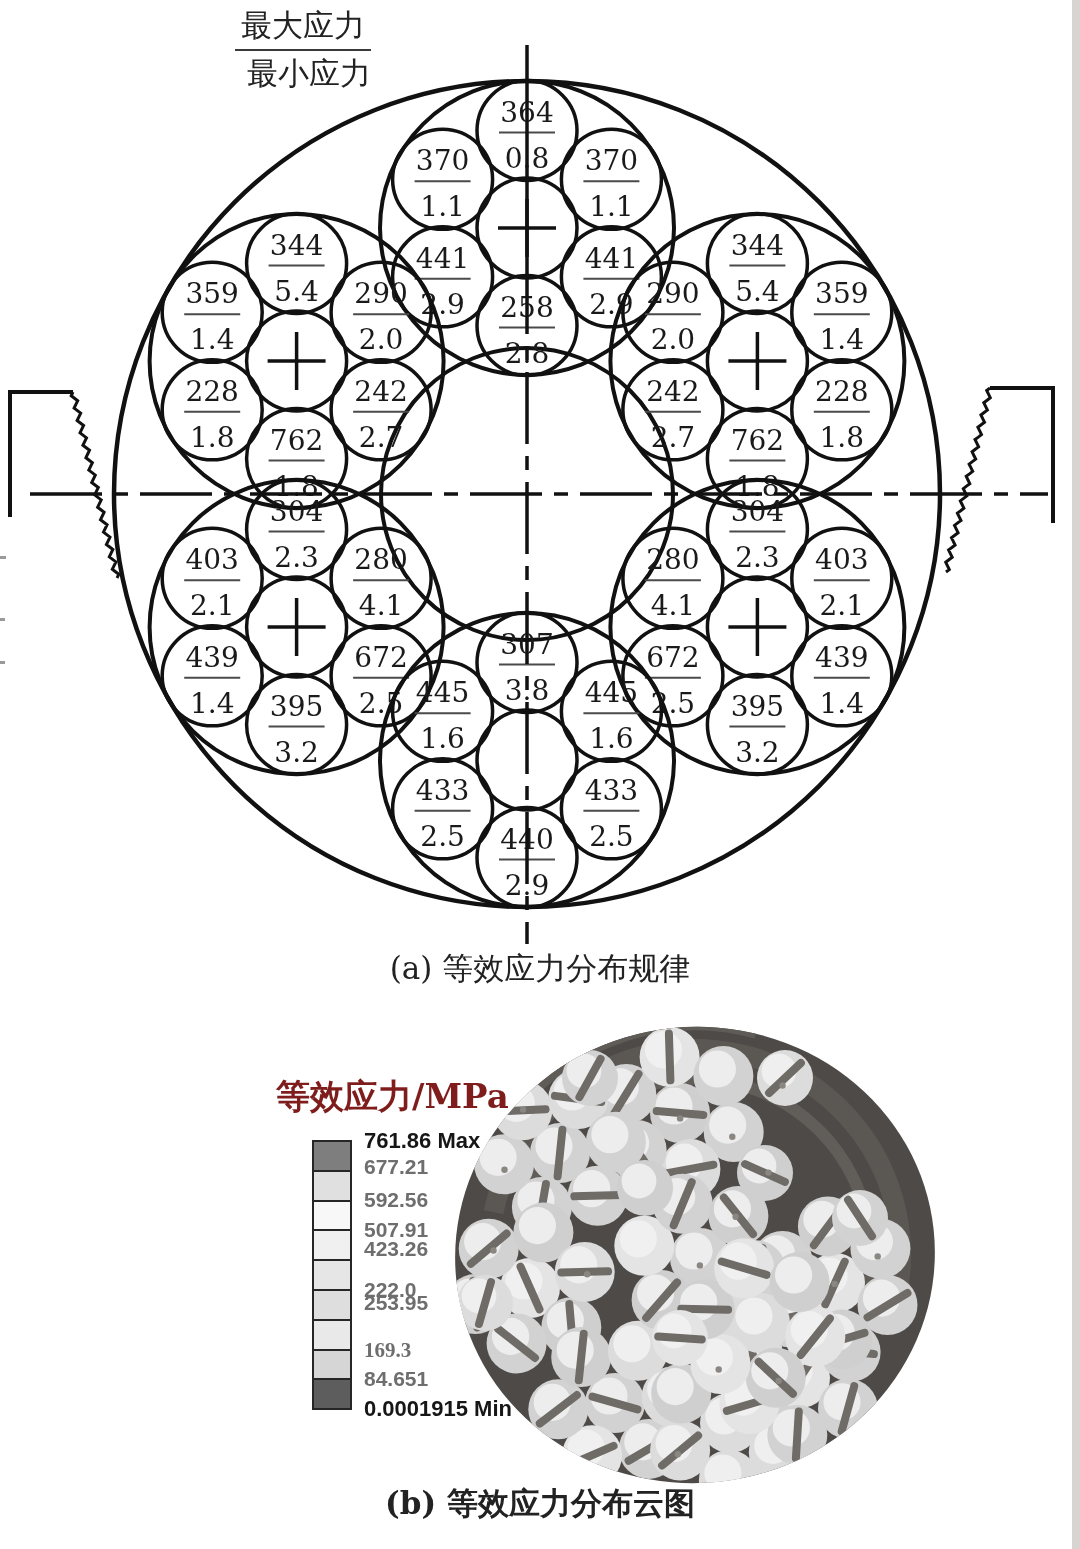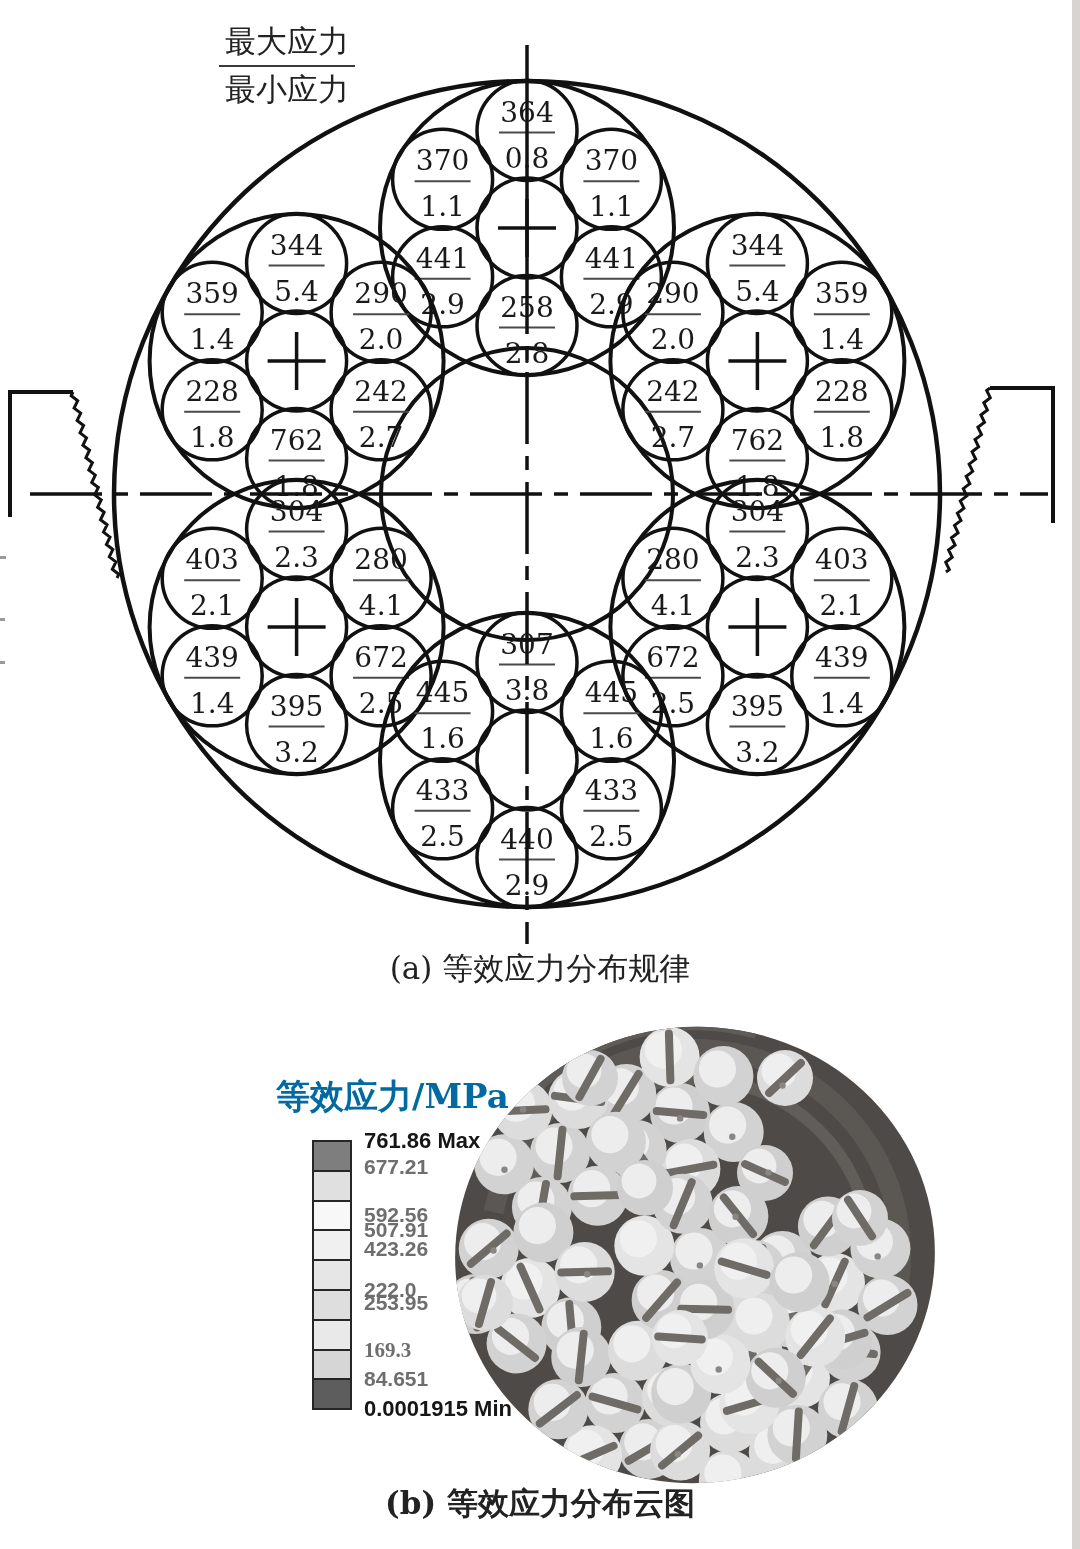--- a/index.html
+++ b/index.html
@@ -1,29 +1,29 @@
 <!DOCTYPE html>
 <html><head>
 <meta charset="utf-8">
 <style>
   html,body{margin:0;padding:0;background:#ffffff;}
   .page{position:relative;width:1080px;height:1549px;background:#ffffff;overflow:hidden;
         font-family:"DejaVu Serif", serif;color:#1a1a1a;}
-  .ratio-label{position:absolute;left:203px;top:24px;width:168px;text-align:center;
+  .ratio-label{position:absolute;left:203px;top:8px;width:168px;text-align:right;
                font-size:31px;line-height:1.15;color:#222;}
   .ratio-label .num{border-bottom:2px solid #3a3a3a;padding:0 6px 5px 6px;display:inline-block;}
   .ratio-label .den{padding-top:5px;}
   .unit-label{position:absolute;left:622px;top:26px;width:220px;text-align:center;
               font-size:32px;color:#222;}
   .caption{position:absolute;left:0;width:1080px;text-align:center;font-size:31px;color:#222;}
   #caption-a{top:948px;}
   #caption-b{top:1483px;font-weight:bold;}
   #svg-a{position:absolute;left:0;top:0;}
   #svg-b{position:absolute;left:430px;top:1018px;}
-  .legend-title{position:absolute;left:276px;top:1074px;font-size:34px;font-weight:600;color:#0369a1;}
+  .legend-title{position:absolute;left:276px;top:1074px;font-size:34px;font-weight:600;color:#7f1d1d;}
   #colorbar{position:absolute;left:312px;top:1140px;width:260px;height:280px;}
   .cb-block{position:absolute;left:0;width:40px;box-sizing:border-box;border:2px solid #262626;}
   .cb-label{position:absolute;left:52px;transform:translateY(-50%);white-space:nowrap;
             font-family:"Liberation Sans", sans-serif;font-weight:bold;font-size:21px;color:#6e6e6e;}
   .cb-label.extreme{color:#161616;font-size:22px;}
   .edge-strip{position:absolute;right:0;top:0;width:8px;height:1549px;background:#d7d4d1;}
   .left-mark{position:absolute;left:0;height:3px;background:#9a9a9a;}
 </style>
 </head>
 <body>
@@ -321,21 +321,21 @@
       <div class="cb-block" style="top: 29.8px; height: 31.8px; background: rgb(224, 224, 224);"></div>
       <div class="cb-block" style="top: 59.6px; height: 31.8px; background: rgb(248, 248, 248);"></div>
       <div class="cb-block" style="top: 89.4px; height: 31.8px; background: rgb(240, 240, 240);"></div>
       <div class="cb-block" style="top: 119.2px; height: 31.8px; background: rgb(230, 230, 230);"></div>
       <div class="cb-block" style="top: 149px; height: 31.8px; background: rgb(222, 222, 222);"></div>
       <div class="cb-block" style="top: 178.8px; height: 31.8px; background: rgb(233, 233, 233);"></div>
       <div class="cb-block" style="top: 208.6px; height: 31.8px; background: rgb(214, 214, 214);"></div>
       <div class="cb-block" style="top: 238.4px; height: 31.8px; background: rgb(93, 93, 93);"></div>
       <div class="cb-label extreme" style="top: 1px;">761.86 Max</div>
       <div class="cb-label" style="top: 27px;">677.21</div>
-      <div class="cb-label" style="top: 75px;">592.56</div>
+      <div class="cb-label" style="top: 60px;">592.56</div>
       <div class="cb-label" style="top: 90.4px;">507.91</div>
       <div class="cb-label" style="top: 109px;">423.26</div>
       <div class="cb-label" style="top: 150px;">222.0</div>
       <div class="cb-label" style="top: 163px;">253.95</div>
       <div class="cb-label" style="top: 209.6px; font-family: Liberation Serif, serif;">169.3</div>
       <div class="cb-label" style="top: 239.4px;">84.651</div>
       <div class="cb-label extreme" style="top: 269.2px;">0.0001915 Min</div>
     </div>
 
   <svg id="svg-b" width="530" height="480" viewBox="0 0 530 480">

